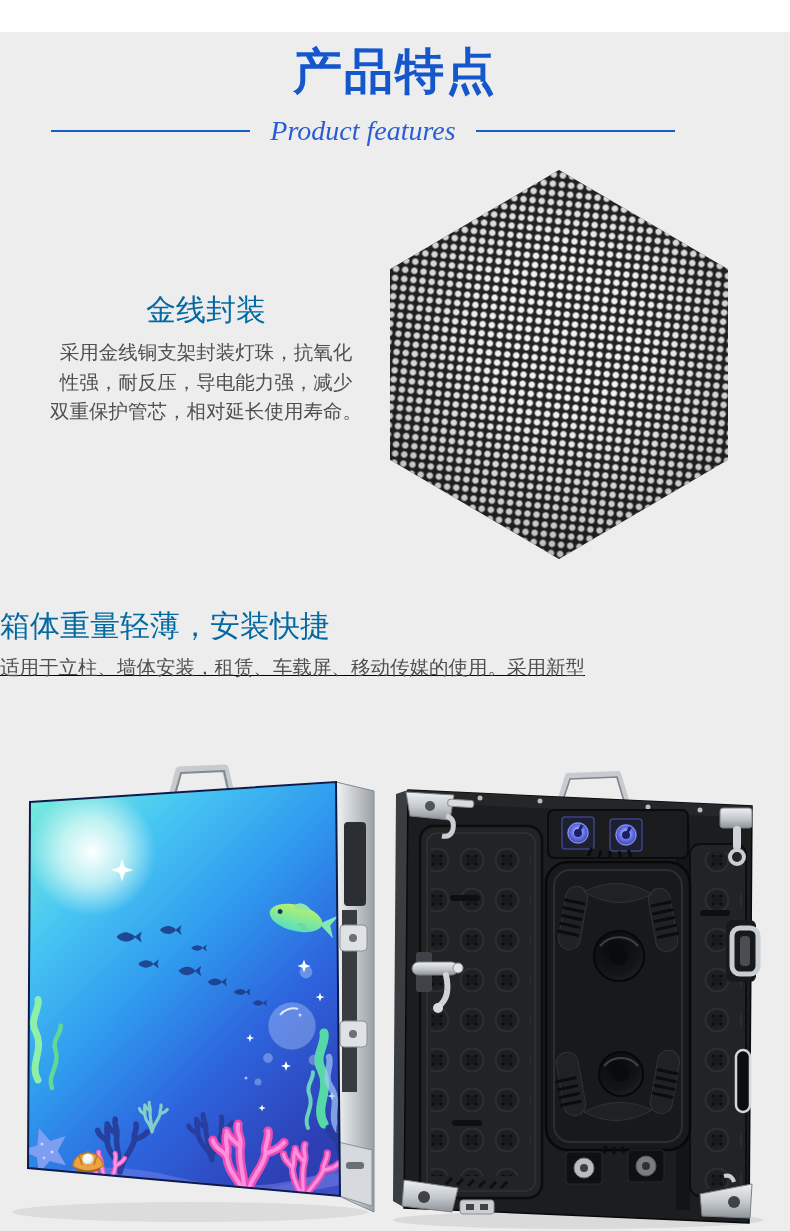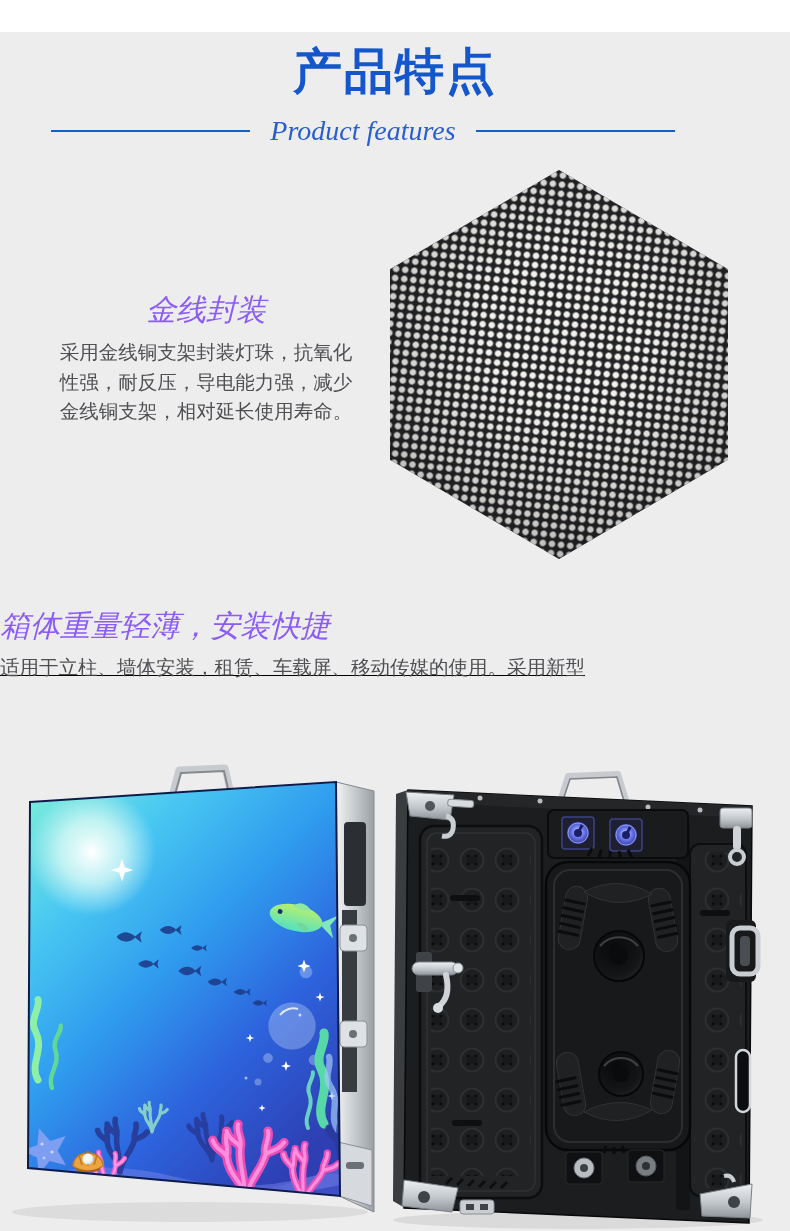--- a/index.html
+++ b/index.html
@@ -21,21 +21,21 @@
     display:flex;align-items:center;justify-content:center;gap:20px;
   }
   .rule{width:199px;height:2px;background:#1560c4;}
   .subtitle{
     font-family:"Liberation Serif","DejaVu Serif",serif;font-style:italic;
     font-size:28px;color:#2a5ed0;line-height:1;white-space:nowrap;
   }
 
   
   .f1-text{position:absolute;left:40px;top:291px;width:332px;text-align:center;}
-  .feature-heading{font-size:30px;font-weight:400;color:#8b5cf6;margin:0;line-height:38px;font-style:italic;}
+  .feature-heading{font-size:30px;font-weight:400;color:#0369a1;margin:0;line-height:38px;}
   .f1-lines{margin-top:9px;}
   .body-line{font-size:19.5px;line-height:29.5px;color:#4e4f52;white-space:nowrap;}
 
   
   .hex{
     position:absolute;left:390px;top:170px;width:338px;height:389px;
     clip-path:polygon(50% 0,100% 25.5%,100% 74.5%,50% 100%,0 74.5%,0 25.5%);
     background:#232426;overflow:hidden;
   }
   .hex .dots{
@@ -67,21 +67,21 @@
     <span class="rule"></span>
     <span class="subtitle">Product features</span>
     <span class="rule"></span>
   </div>
 
   <div class="f1-text">
     <h2 class="feature-heading">金线封装</h2>
     <div class="f1-lines">
       <div class="body-line">采用金线铜支架封装灯珠，抗氧化</div>
       <div class="body-line">性强，耐反压，导电能力强，减少</div>
-      <div class="body-line">金线铜支架，相对延长使用寿命。</div>
+      <div class="body-line">双重保护管芯，相对延长使用寿命。</div>
     </div>
   </div>
 
   <div class="hex">
     <div class="dots"></div>
     <div class="shade"></div>
   </div>
 
   <div class="f2-text">
     <h2 class="feature-heading">箱体重量轻薄，安装快捷</h2>

